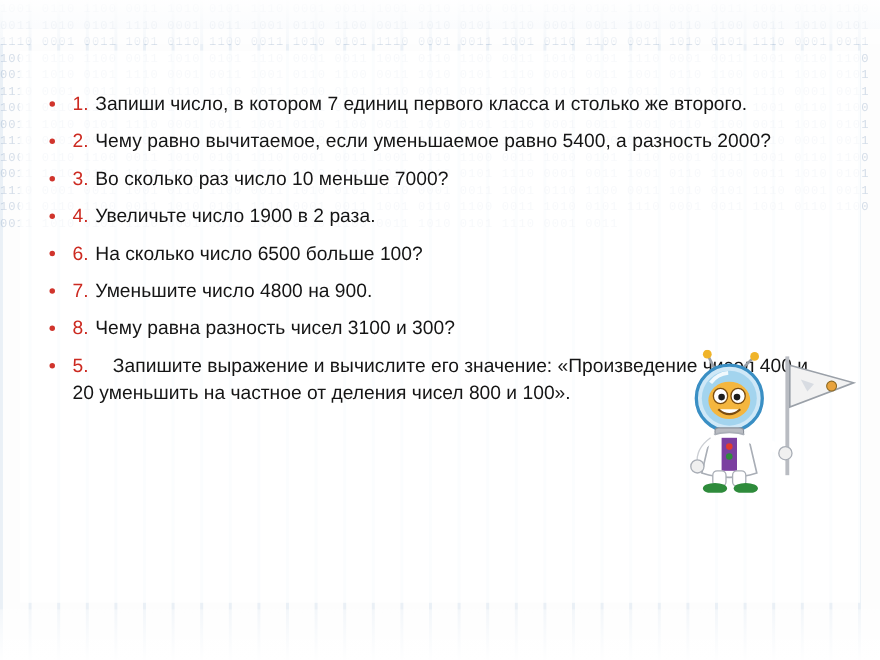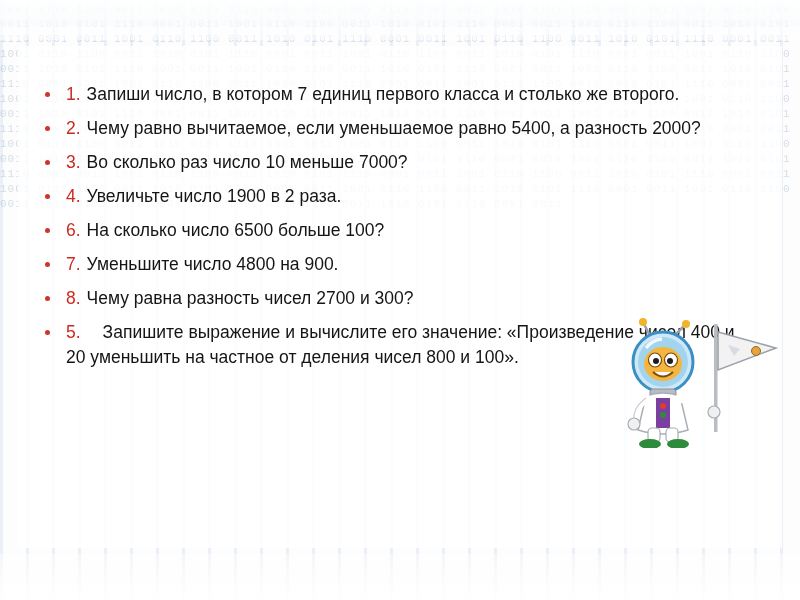--- a/index.html
+++ b/index.html
@@ -165,21 +165,21 @@
 
       <li class="task-item">
         <span class="num">6.</span><span class="num-gap"></span><span class="txt">На сколько число 6500 больше 100?</span>
       </li>
 
       <li class="task-item">
         <span class="num">7.</span><span class="num-gap"></span><span class="txt">Уменьшите число 4800 на 900.</span>
       </li>
 
       <li class="task-item">
-        <span class="num">8.</span><span class="num-gap"></span><span class="txt">Чему равна разность чисел 2700 и 300?</span>
+        <span class="num">8.</span><span class="num-gap"></span><span class="txt">Чему равна разность чисел 3100 и 300?</span>
       </li>
 
 
       <li class="task-item">
         <span class="num">5.</span><span class="num-gap-wide"></span><span class="txt">Запишите выражение и вычислите его значение: «Произведение чисел 400 и 20 уменьшить на частное от деления чисел 800 и 100».</span>
       </li>
 
     </ul>
   </div>
 

